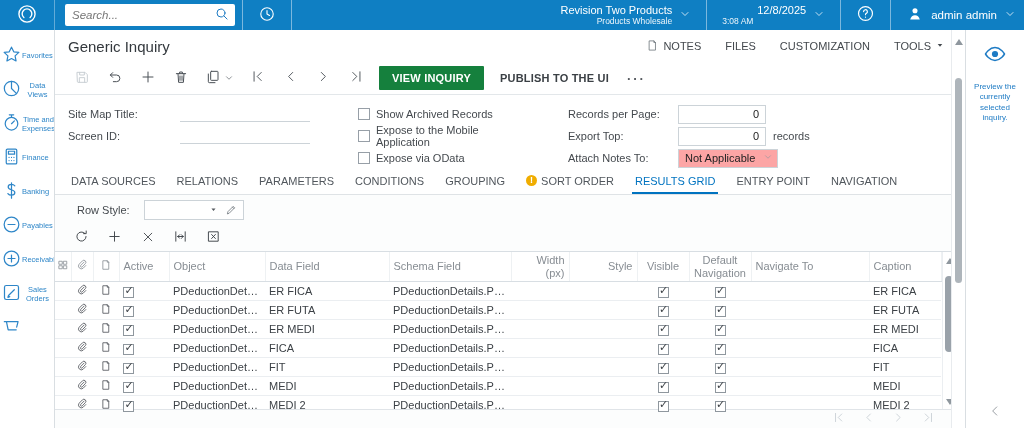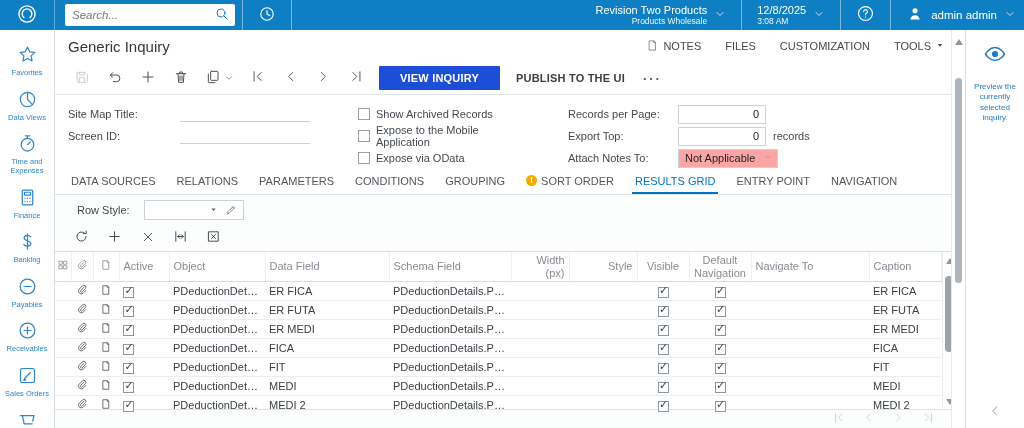--- a/index.html
+++ b/index.html
@@ -9,44 +9,44 @@
 
   
   .topbar { height:30px; background:#0f7fc3; display:flex; align-items:stretch; flex:0 0 30px; }
   .logo-box { width:55px; display:flex; align-items:center; justify-content:center; border-right:1px solid rgba(255,255,255,.35); cursor:pointer; }
   .searchbox { width:170px; height:22px; background:#fff; border-radius:2px; margin:4px 0 4px 10px; display:flex; align-items:center; padding:0 5px 0 7px; }
   .searchbox input { border:none; outline:none; flex:1; min-width:0; font-size:11.5px; font-style:italic; color:#8a9096; font-family:inherit; }
   .tb-sep { width:1px; background:rgba(255,255,255,.45); margin:0 7px; }
   .tb-btn { background:none; border:none; display:flex; align-items:center; justify-content:center; padding:0 8px; cursor:pointer; }
   .tb-right { margin-left:auto; display:flex; align-items:stretch; }
   .tb-block { display:flex; align-items:center; gap:7px; padding:0 8px; color:#fff; cursor:pointer; }
-  .c-name { font-size:11px; line-height:12px; }
+  .c-name { font-size:11px; line-height:12px;margin-left:35px; }
   .c-sub  { font-size:8.5px; line-height:10px; opacity:.92; }
   .datebox .c-name, .datebox .c-sub { text-align:left; }
   .user-label { font-size:11.5px; color:#fff; }
 
   
   .body-row { flex:1; display:flex; min-height:0; }
 
   
   .sidebar { width:55px; flex:0 0 55px; border-right:1px solid #d9dee2; display:flex; flex-direction:column; align-items:center; padding-top:9px; overflow:hidden; }
-  .sb-item { display:flex; flex-direction:column; align-items:center; width:100%; padding:5px 1px 6px; cursor:pointer; }
+  .sb-item { display:flex; align-items:center; width:100%; padding:5px 1px 6px; cursor:pointer; }
   .sb-label { font-size:7.5px; color:#2e86c8; text-align:center; line-height:1.15; margin-top:2px; }
 
   
   .main { flex:1; min-width:0; display:flex; flex-direction:column; }
   .hdr-row { height:32px; flex:0 0 32px; display:flex; align-items:center; padding:0 6px 0 13px; }
   .page-title { font-size:15px; color:#33383d; }
   .hdr-actions { margin-left:auto; display:flex; align-items:center; gap:24px; font-size:11px; color:#43484d; }
   .hdr-link { display:flex; align-items:center; gap:4px; cursor:pointer; background:none; border:none; font:inherit; color:inherit; }
 
   .toolbar { height:33px; flex:0 0 33px; display:flex; align-items:center; padding-left:10px; border-bottom:1px solid #e3e7ea; }
   .tb-ico { width:33px; display:flex; justify-content:center; align-items:center; background:none; border:none; cursor:pointer; }
   .tb-ico.with-caret { width:44px; gap:3px; }
-  .btn-green { background:#1d4ed8; color:#fff; border:none; font-family:inherit; font-size:11px; font-weight:bold; letter-spacing:.2px; padding:6px 21px; margin:0 8px 0 6px; cursor:pointer; border-radius:1px; }
+  .btn-green { background:#15803d; color:#fff; border:none; font-family:inherit; font-size:11px; font-weight:bold; letter-spacing:.2px; padding:6px 13px; margin:0 8px 0 6px; cursor:pointer; border-radius:1px; }
   .btn-flat { background:none; border:none; font-family:inherit; font-size:11px; font-weight:bold; color:#3b4045; padding:6px 8px; cursor:pointer; letter-spacing:.2px; }
   .btn-more { background:none; border:none; font-size:13px; font-weight:bold; color:#55595e; padding:0 10px; cursor:pointer; letter-spacing:2px; }
 
   
   .form-area { flex:0 0 68px; display:flex; padding:8px 0 0 13px; }
   .f-row { height:22px; display:flex; align-items:center; }
   .f-label { color:#44494e; }
   .fcol-1 { width:290px; }
   .fcol-1 .f-label { width:112px; }
   .uinput { width:130px; border-bottom:1px solid #ccd3d8; height:15px; font-size:11px; color:#333; }

